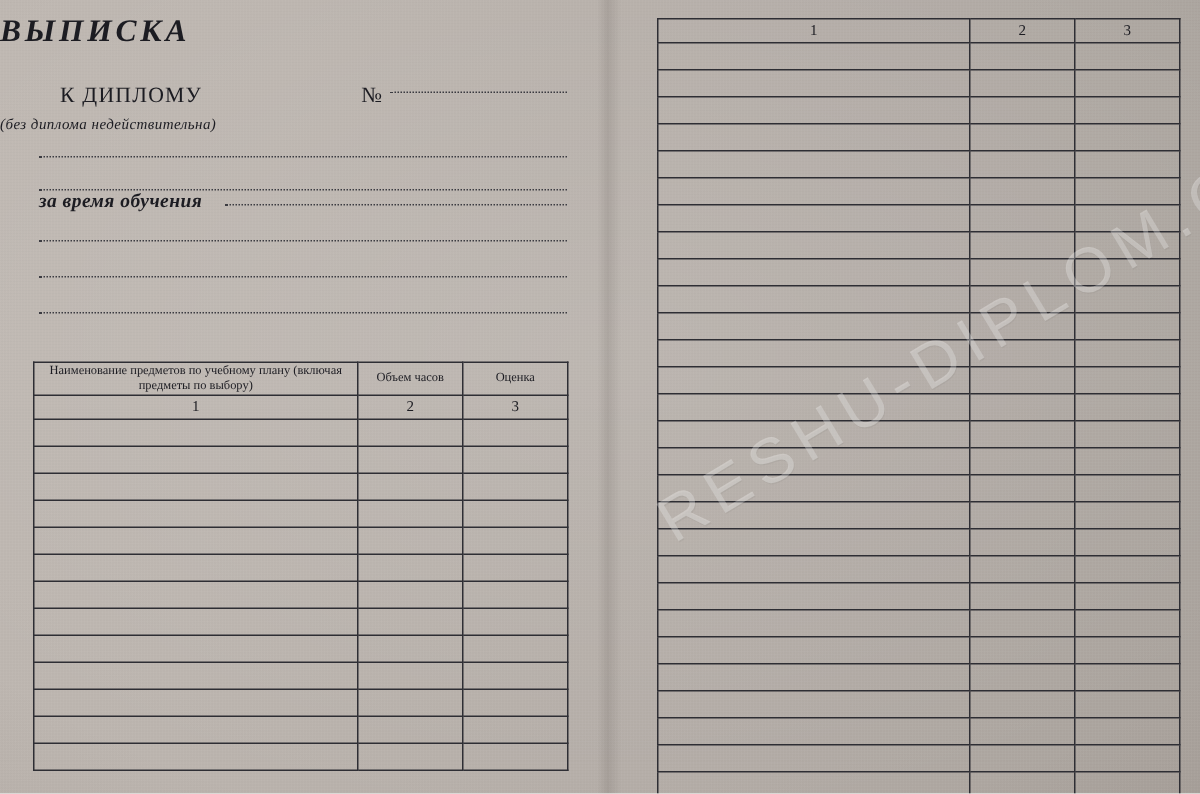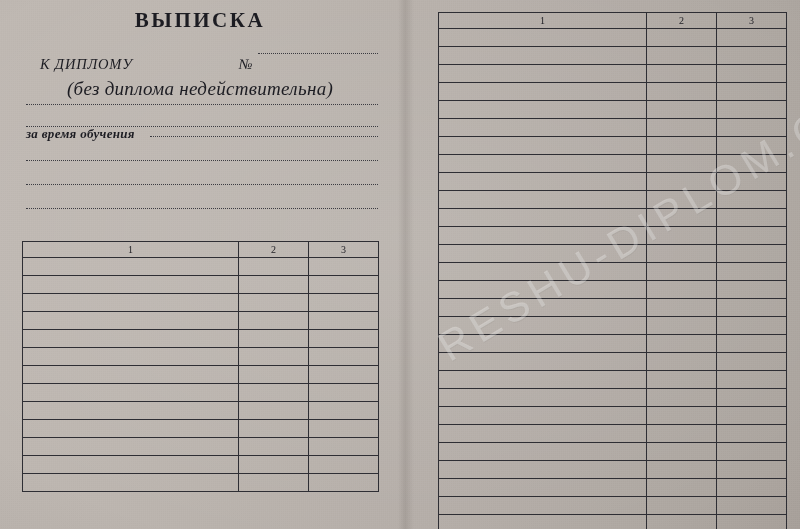--- a/index.html
+++ b/index.html
@@ -50,21 +50,22 @@
     height: 529px;
   }
   #left-page { left: 0; width: 400px; }
   #right-page { left: 400px; width: 400px; }
 
   
   .title-block {
     position: absolute;
     left: 0; right: 0;
     top: 10px;
-    text-align: center;
+    text-align: left;
+    font-style: italic;
   }
   .doc-title {
     font-size: 21px;
     font-weight: bold;
     letter-spacing: 2.5px;
     line-height: 1;
     margin: 0;
   }
   .doc-subtitle {
     font-size: 14.5px;
@@ -73,37 +74,35 @@
     white-space: nowrap;
   }
   .line-diplom {
     position: absolute;
     top: 56px;
     left: 40px;
     right: 22px;
     font-size: 14.5px;
     letter-spacing: 0.8px;
     display: flex;
-    align-items: flex-start;
-    font-style: italic;
+    align-items: center;
   }
   .line-diplom .lbl { white-space: nowrap; }
   .line-diplom .num { margin-left: 106px; white-space: nowrap; }
   .line-diplom .dots {
     flex: 1;
     border-bottom: 1px dotted #3a3a40;
     margin-left: 5px;
     transform: translateY(-3px);
   }
   .note {
     position: absolute;
     top: 78px;
     left: 0; right: 0;
-    text-align: center;
-    font-size: 19px;
+    font-size: 10px;
     font-style: italic;
     letter-spacing: 0.3px;
   }
 
   .dotted-row {
     position: absolute;
     left: 26px;
     right: 22px;
     border-bottom: 1px dotted #3c3c42;
     height: 0;
@@ -197,20 +196,25 @@
     <div class="dotted-row" style="top:208px;"></div>
 
 
     <table class="grades" id="left-table">
       <colgroup>
         <col style="width:216px">
         <col style="width:70px">
         <col style="width:70px">
       </colgroup>
       <thead>
+        <tr>
+          <th class="hdr-cell">Наименование предметов по учебному плану (включая предметы по выбору)</th>
+          <th class="hdr-cell">Объем часов</th>
+          <th class="hdr-cell">Оценка</th>
+        </tr>
         <tr>
           <th class="numhdr-cell">1</th>
           <th class="numhdr-cell">2</th>
           <th class="numhdr-cell">3</th>
         </tr>
       </thead>
       <tbody>
           <tr class="body-row">
             <td></td>
             <td></td>

